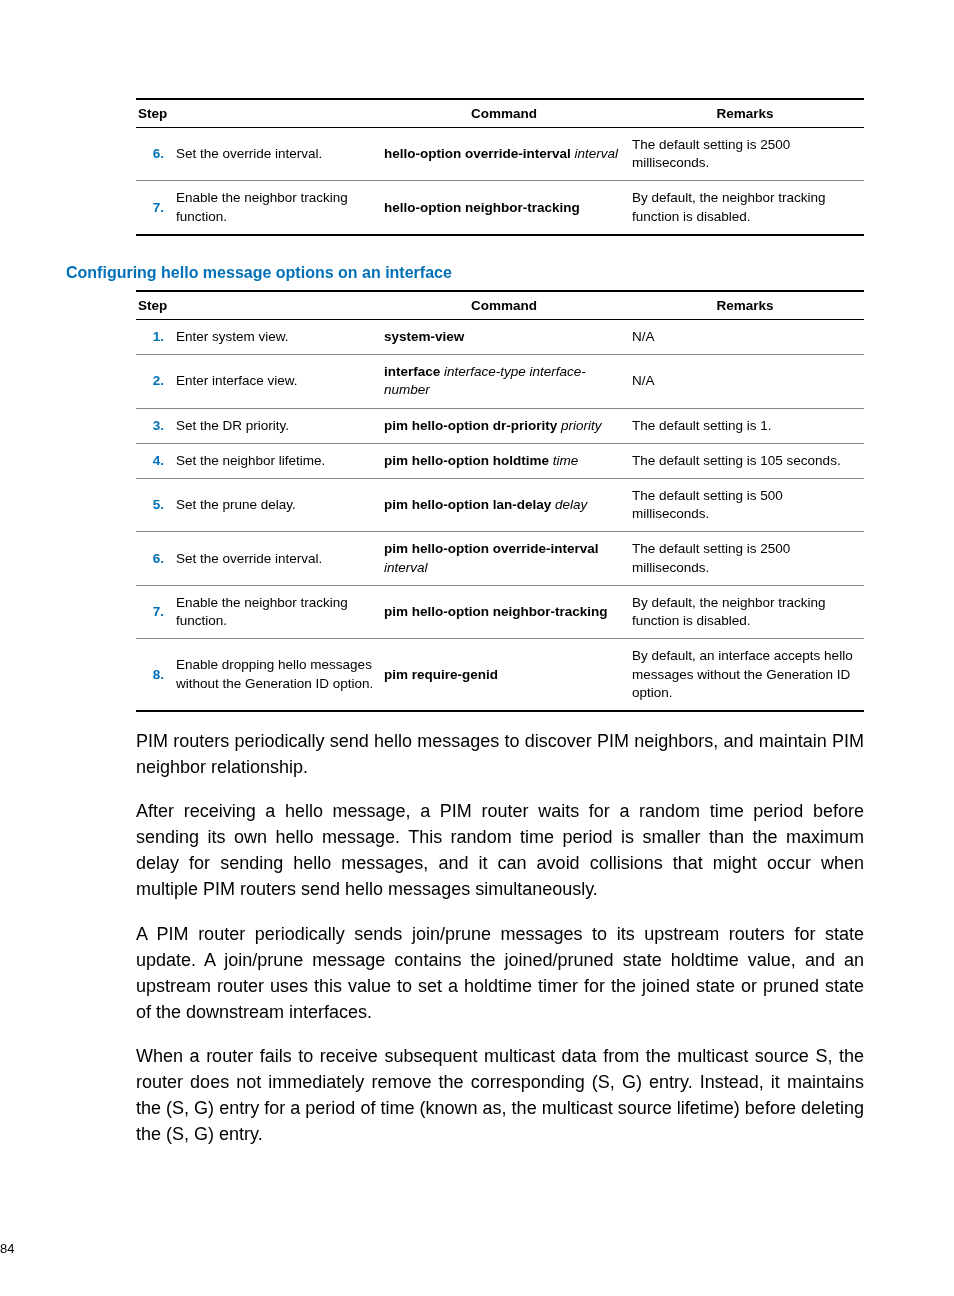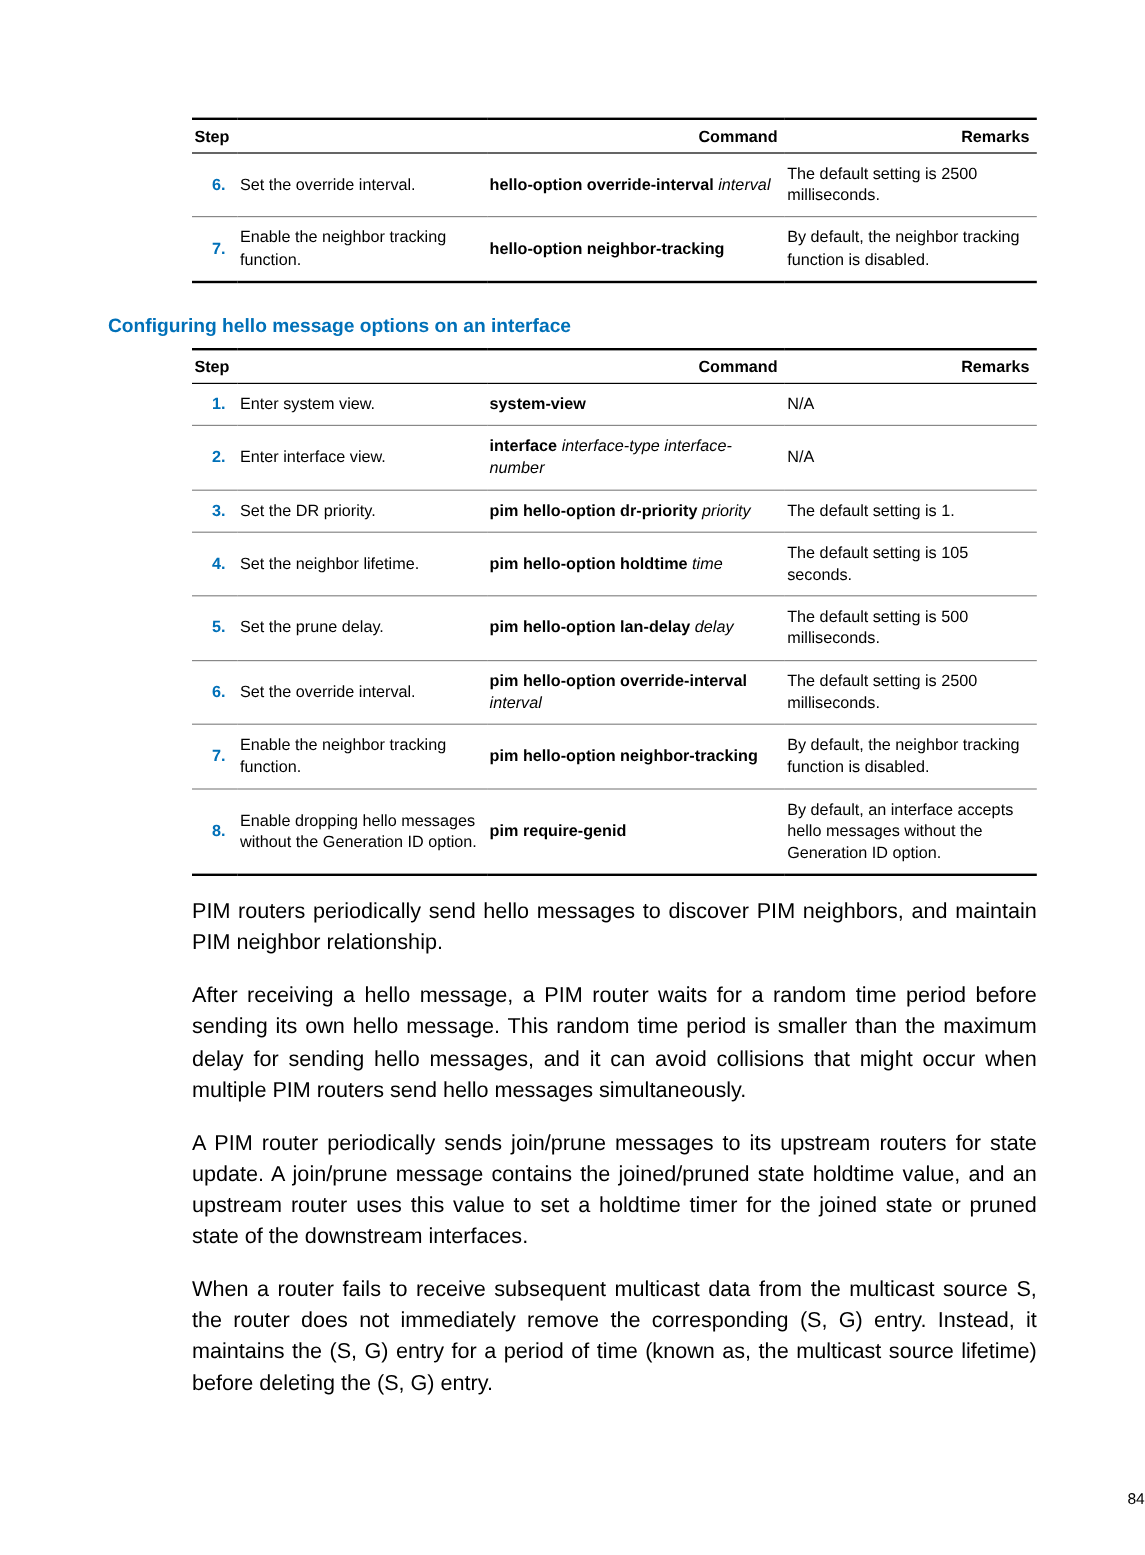--- a/index.html
+++ b/index.html
@@ -6,32 +6,32 @@
     margin: 0;
     font-family: "Futura", "Trebuchet MS", "Arial", sans-serif;
     font-size: 14px;
     color: #000;
     background: #fff;
   }
   .page {
     width: 954px;
     min-height: 1296px;
     margin: 0 auto;
-    padding: 98px 90px 40px 90px;
+    padding: 98px 90px 40px 66px;
     box-sizing: border-box;
     position: relative;
   }
   table.steps {
     width: calc(100% - 70px);
     margin-left: 70px;
     border-collapse: collapse;
     font-size: 13.5px;
   }
   table.steps thead th {
-    text-align: right;
+    text-align: center;
     font-weight: bold;
     padding: 6px 6px 6px 2px;
     border-top: 2px solid #000;
     border-bottom: 1px solid #000;
   }
   table.steps tbody td {
     padding: 8px 6px 8px 2px;
     vertical-align: middle;
     border-bottom: 1px solid #888;
     line-height: 1.35;
@@ -93,21 +93,21 @@
     font-size: 18px;
     line-height: 1.45;
     text-align: justify;
     margin-top: 16px;
   }
   .page-number {
     position: absolute;
     bottom: 40px;
     left: 0;
     right: 0;
-    text-align: right;
+    text-align: left;
     font-size: 13px;
   }
 </style>
 </head>
 <body>
 
 <div class="page">
 
   <table class="steps">
     <thead>

